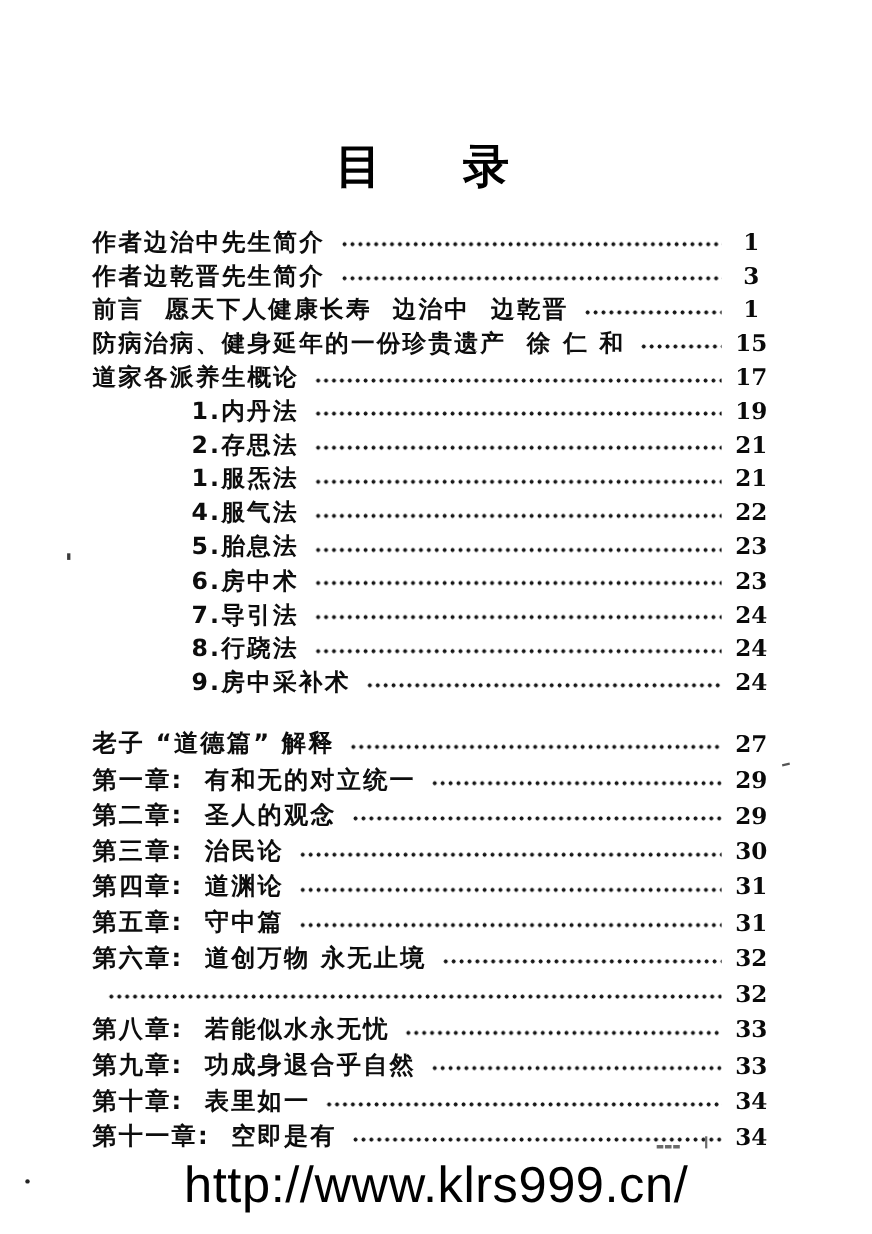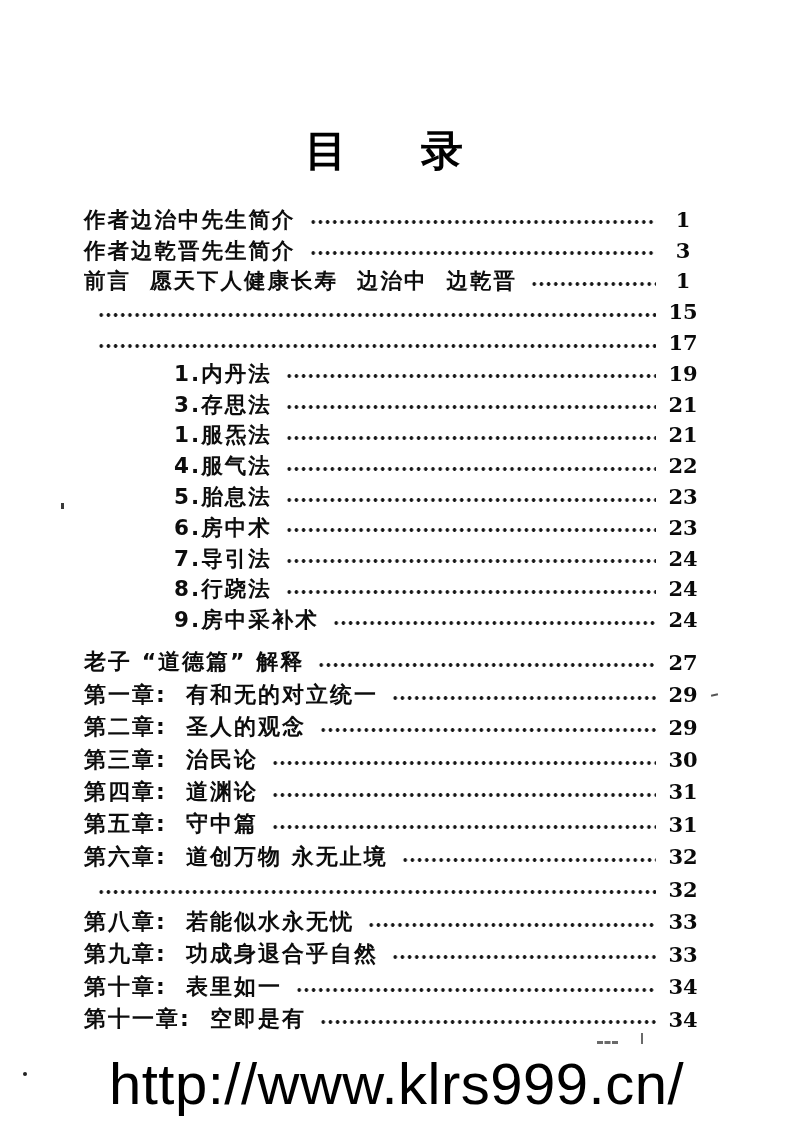--- a/index.html
+++ b/index.html
@@ -32,21 +32,21 @@
     letter-spacing: 0;
   }
 
   
   .toc-section {
     position: absolute;
     left: 84px;
     width: 620px;
   }
   #toc-section-1 { top: 204px; }
-  #toc-section-2 { top: 646px; }
+  #toc-section-2 { top: 660px; }
 
   .toc-row {
     display: flex;
     align-items: center;
     height: 30.8px;
     font-size: 21.5px;
     font-weight: 700;
   }
   #toc-section-2 .toc-row {
     height: 32.45px;
@@ -84,21 +84,21 @@
 
   
   .site-url {
     position: absolute;
     top: 1050px;
     left: 0;
     right: 0;
     text-align: center;
     font-family: "Liberation Sans", "DejaVu Sans", sans-serif;
     font-weight: 400;
-    font-size: 58px;
+    font-size: 46px;
     letter-spacing: 0.5px;
     color: #000;
   }
 
   
   .speck { position: absolute; background: #3a3a3a; }
   .speck-1 { left: 61px;  top: 503px;  width: 3px;  height: 6px; }
   .speck-2 { left: 711px; top: 694px;  width: 7px;  height: 2px; transform: rotate(-12deg); background:#555; }
   .speck-3 { left: 597px; top: 1041px; width: 21px; height: 0;  border-top: 3px dashed #6a6a6a; background: none; }
   .speck-4 { left: 641px; top: 1033px; width: 2px;  height: 11px; background:#6a6a6a; }
@@ -122,34 +122,36 @@
       <span class="toc-label">作者边乾晋先生简介</span>
       <span class="leader"></span>
       <span class="toc-page">3</span>
     </div>
     <div class="toc-row">
       <span class="toc-label">前言  愿天下人健康长寿  边治中  边乾晋</span>
       <span class="leader"></span>
       <span class="toc-page">1</span>
     </div>
     <div class="toc-row">
+      <span class="toc-label">防病治病、健身延年的一份珍贵遗产  徐 仁 和</span>
       <span class="leader"></span>
       <span class="toc-page">15</span>
     </div>
     <div class="toc-row">
+      <span class="toc-label">道家各派养生概论</span>
       <span class="leader"></span>
       <span class="toc-page">17</span>
     </div>
     <div class="toc-row indent">
       <span class="toc-label">1.内丹法</span>
       <span class="leader"></span>
       <span class="toc-page">19</span>
     </div>
     <div class="toc-row indent">
-      <span class="toc-label">3.存思法</span>
+      <span class="toc-label">2.存思法</span>
       <span class="leader"></span>
       <span class="toc-page">21</span>
     </div>
     <div class="toc-row indent">
       <span class="toc-label">1.服炁法</span>
       <span class="leader"></span>
       <span class="toc-page">21</span>
     </div>
     <div class="toc-row indent">
       <span class="toc-label">4.服气法</span>

